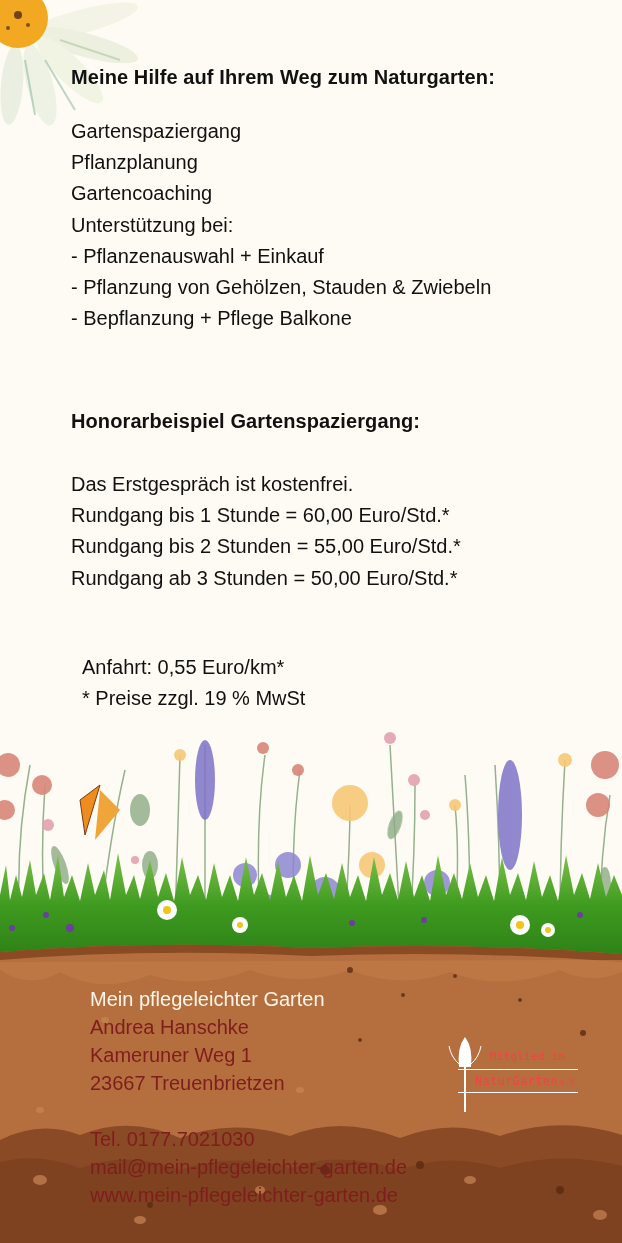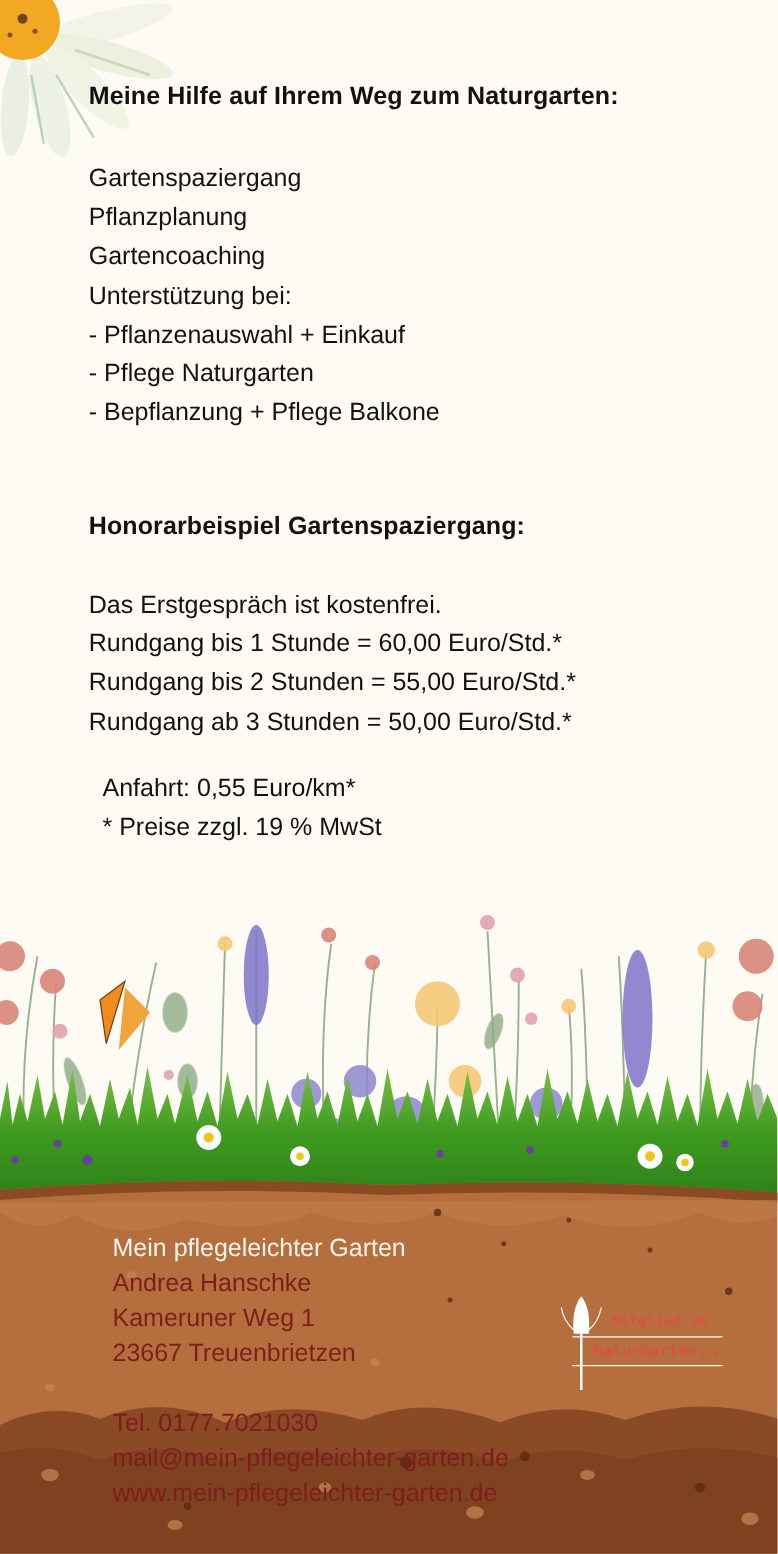--- a/index.html
+++ b/index.html
@@ -11,24 +11,24 @@
       color: #111;
     }
     .page { position: relative; width: 506px; height: 1243px; }
 
     
     .daisy { position: absolute; left: 0; top: 0; width: 150px; height: 130px; }
     .heading { font-weight: 700; font-size: 20px; line-height: 30px; letter-spacing: 0.1px; }
     .line { font-size: 20px; line-height: 31.2px; }
 
     .heading-1 { position: absolute; left: 71px; top: 62px; }
-    .services { position: absolute; left: 71px; top: 128px; }
+    .services { position: absolute; left: 71px; top: 116px; }
     .heading-2 { position: absolute; left: 71px; top: 406px; }
     .pricing { position: absolute; left: 71px; top: 469px; }
-    .notes { position: absolute; left: 82px; top: 616px; }
+    .notes { position: absolute; left: 82px; top: 652px; }
 
     
     .meadow { position: absolute; left: 0; top: 725px; width: 622px; height: 235px; }
 
     
     .soil { position: absolute; left: 0; top: 940px; width: 622px; height: 303px; }
 
     .footer { position: absolute; left: 90px; top: 985px; color: #fff5ea; }
     .footer .brand { font-size: 20px; line-height: 28px; font-weight: 400; }
     .footer .addr { font-size: 20px; line-height: 28px; font-weight: 300; color: #7f1d1d; }
@@ -62,21 +62,21 @@
     </g>
   </svg>
 
   <div class="heading heading-1">Meine Hilfe auf Ihrem Weg zum Naturgarten:</div>
   <div class="services">
     <div class="line">Gartenspaziergang</div>
     <div class="line">Pflanzplanung</div>
     <div class="line">Gartencoaching</div>
     <div class="line">Unterstützung bei:</div>
     <div class="line">- Pflanzenauswahl + Einkauf</div>
-    <div class="line">- Pflege Naturgarten</div>
+    <div class="line">- Pflanzung von Gehölzen, Stauden &amp; Zwiebeln</div>
     <div class="line">- Bepflanzung + Pflege Balkone</div>
   </div>
 
   <div class="heading heading-2">Honorarbeispiel Gartenspaziergang:</div>
   <div class="pricing">
     <div class="line">Das Erstgespräch ist kostenfrei.</div>
     <div class="line">Rundgang bis 1 Stunde = 60,00 Euro/Std.*</div>
     <div class="line">Rundgang bis 2 Stunden = 55,00 Euro/Std.*</div>
     <div class="line">Rundgang ab 3 Stunden = 50,00 Euro/Std.*</div>
   </div>

